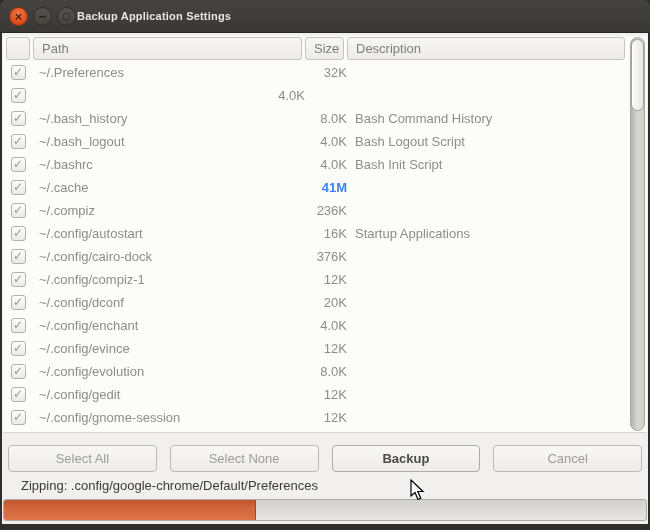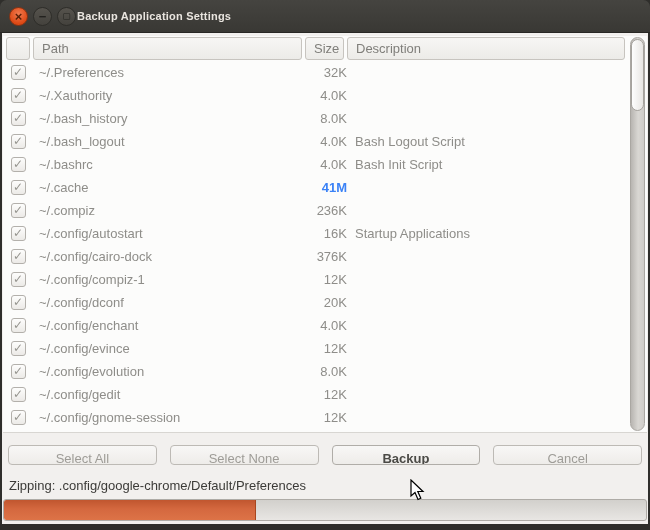--- a/index.html
+++ b/index.html
@@ -48,27 +48,27 @@
   .vscroll{position:absolute;top:1px;bottom:1px;right:2px;width:15px;
     background:linear-gradient(to right,#b8b5b1,#d9d7d3 55%,#cfccc8);
     border:1px solid #aaa7a2;border-radius:8px;}
   .vthumb{position:absolute;top:1px;left:0px;width:13px;height:72px;
     background:linear-gradient(to right,#fdfdfd,#e8e6e3);
     border:1px solid #a5a29d;border-radius:7px;}
 
   
   .btnrow{position:absolute;top:412px;left:6px;right:6px;height:27px;
     display:flex;gap:13px;}
-  .btn{flex:1;height:20px;line-height:25px;text-align:center;font-size:13px;
+  .btn{flex:1;height:27px;line-height:25px;text-align:center;font-size:13px;
     background:linear-gradient(#f8f7f6,#eeece9);border:1px solid #bdbab5;
     border-radius:4px;color:#9e9c97;cursor:pointer;overflow:hidden;}
   .btn.default{color:#4b4a46;font-weight:bold;border-color:#b0ada8;}
 
   
-  .status{position:absolute;top:445px;left:7px;right:7px;height:18px;
+  .status{position:absolute;top:445px;left:19px;right:7px;height:18px;
     font-size:13px;color:#3c3b38;white-space:nowrap;overflow:hidden;}
   .progress{position:absolute;top:466px;left:1px;right:1px;height:22px;
     background:linear-gradient(#d2d0cc,#e8e6e3);
     border:1px solid #aeaba6;border-radius:3px;overflow:hidden;}
   .pfill{position:absolute;top:0;left:0;bottom:0;
     background:linear-gradient(#c0562f,#d4683f 45%,#dd7347);
     border-right:1px solid #a8461f;border-radius:2px 0 0 2px;}
 
   .cursor{position:absolute;left:410px;top:479px;pointer-events:none;}
 </style>
@@ -100,30 +100,30 @@
               <span class="cb">✓</span>
             </div>
             <div class="cell-path">~/.Preferences</div>
             <div class="cell-size">32K</div>
             <div class="cell-desc"></div>
           </div>
           <div class="row grid">
             <div class="cbwrap">
               <span class="cb">✓</span>
             </div>
-            <div class="cell-path">~/.Xauthority</div>
             <div class="cell-size">4.0K</div>
             <div class="cell-desc"></div>
           </div>
           <div class="row grid">
             <div class="cbwrap">
               <span class="cb">✓</span>
             </div>
             <div class="cell-path">~/.bash_history</div>
             <div class="cell-size">8.0K</div>
+            <div class="cell-desc">Bash Command History</div>
           </div>
           <div class="row grid">
             <div class="cbwrap">
               <span class="cb">✓</span>
             </div>
             <div class="cell-path">~/.bash_logout</div>
             <div class="cell-size">4.0K</div>
             <div class="cell-desc">Bash Logout Script</div>
           </div>
           <div class="row grid">

